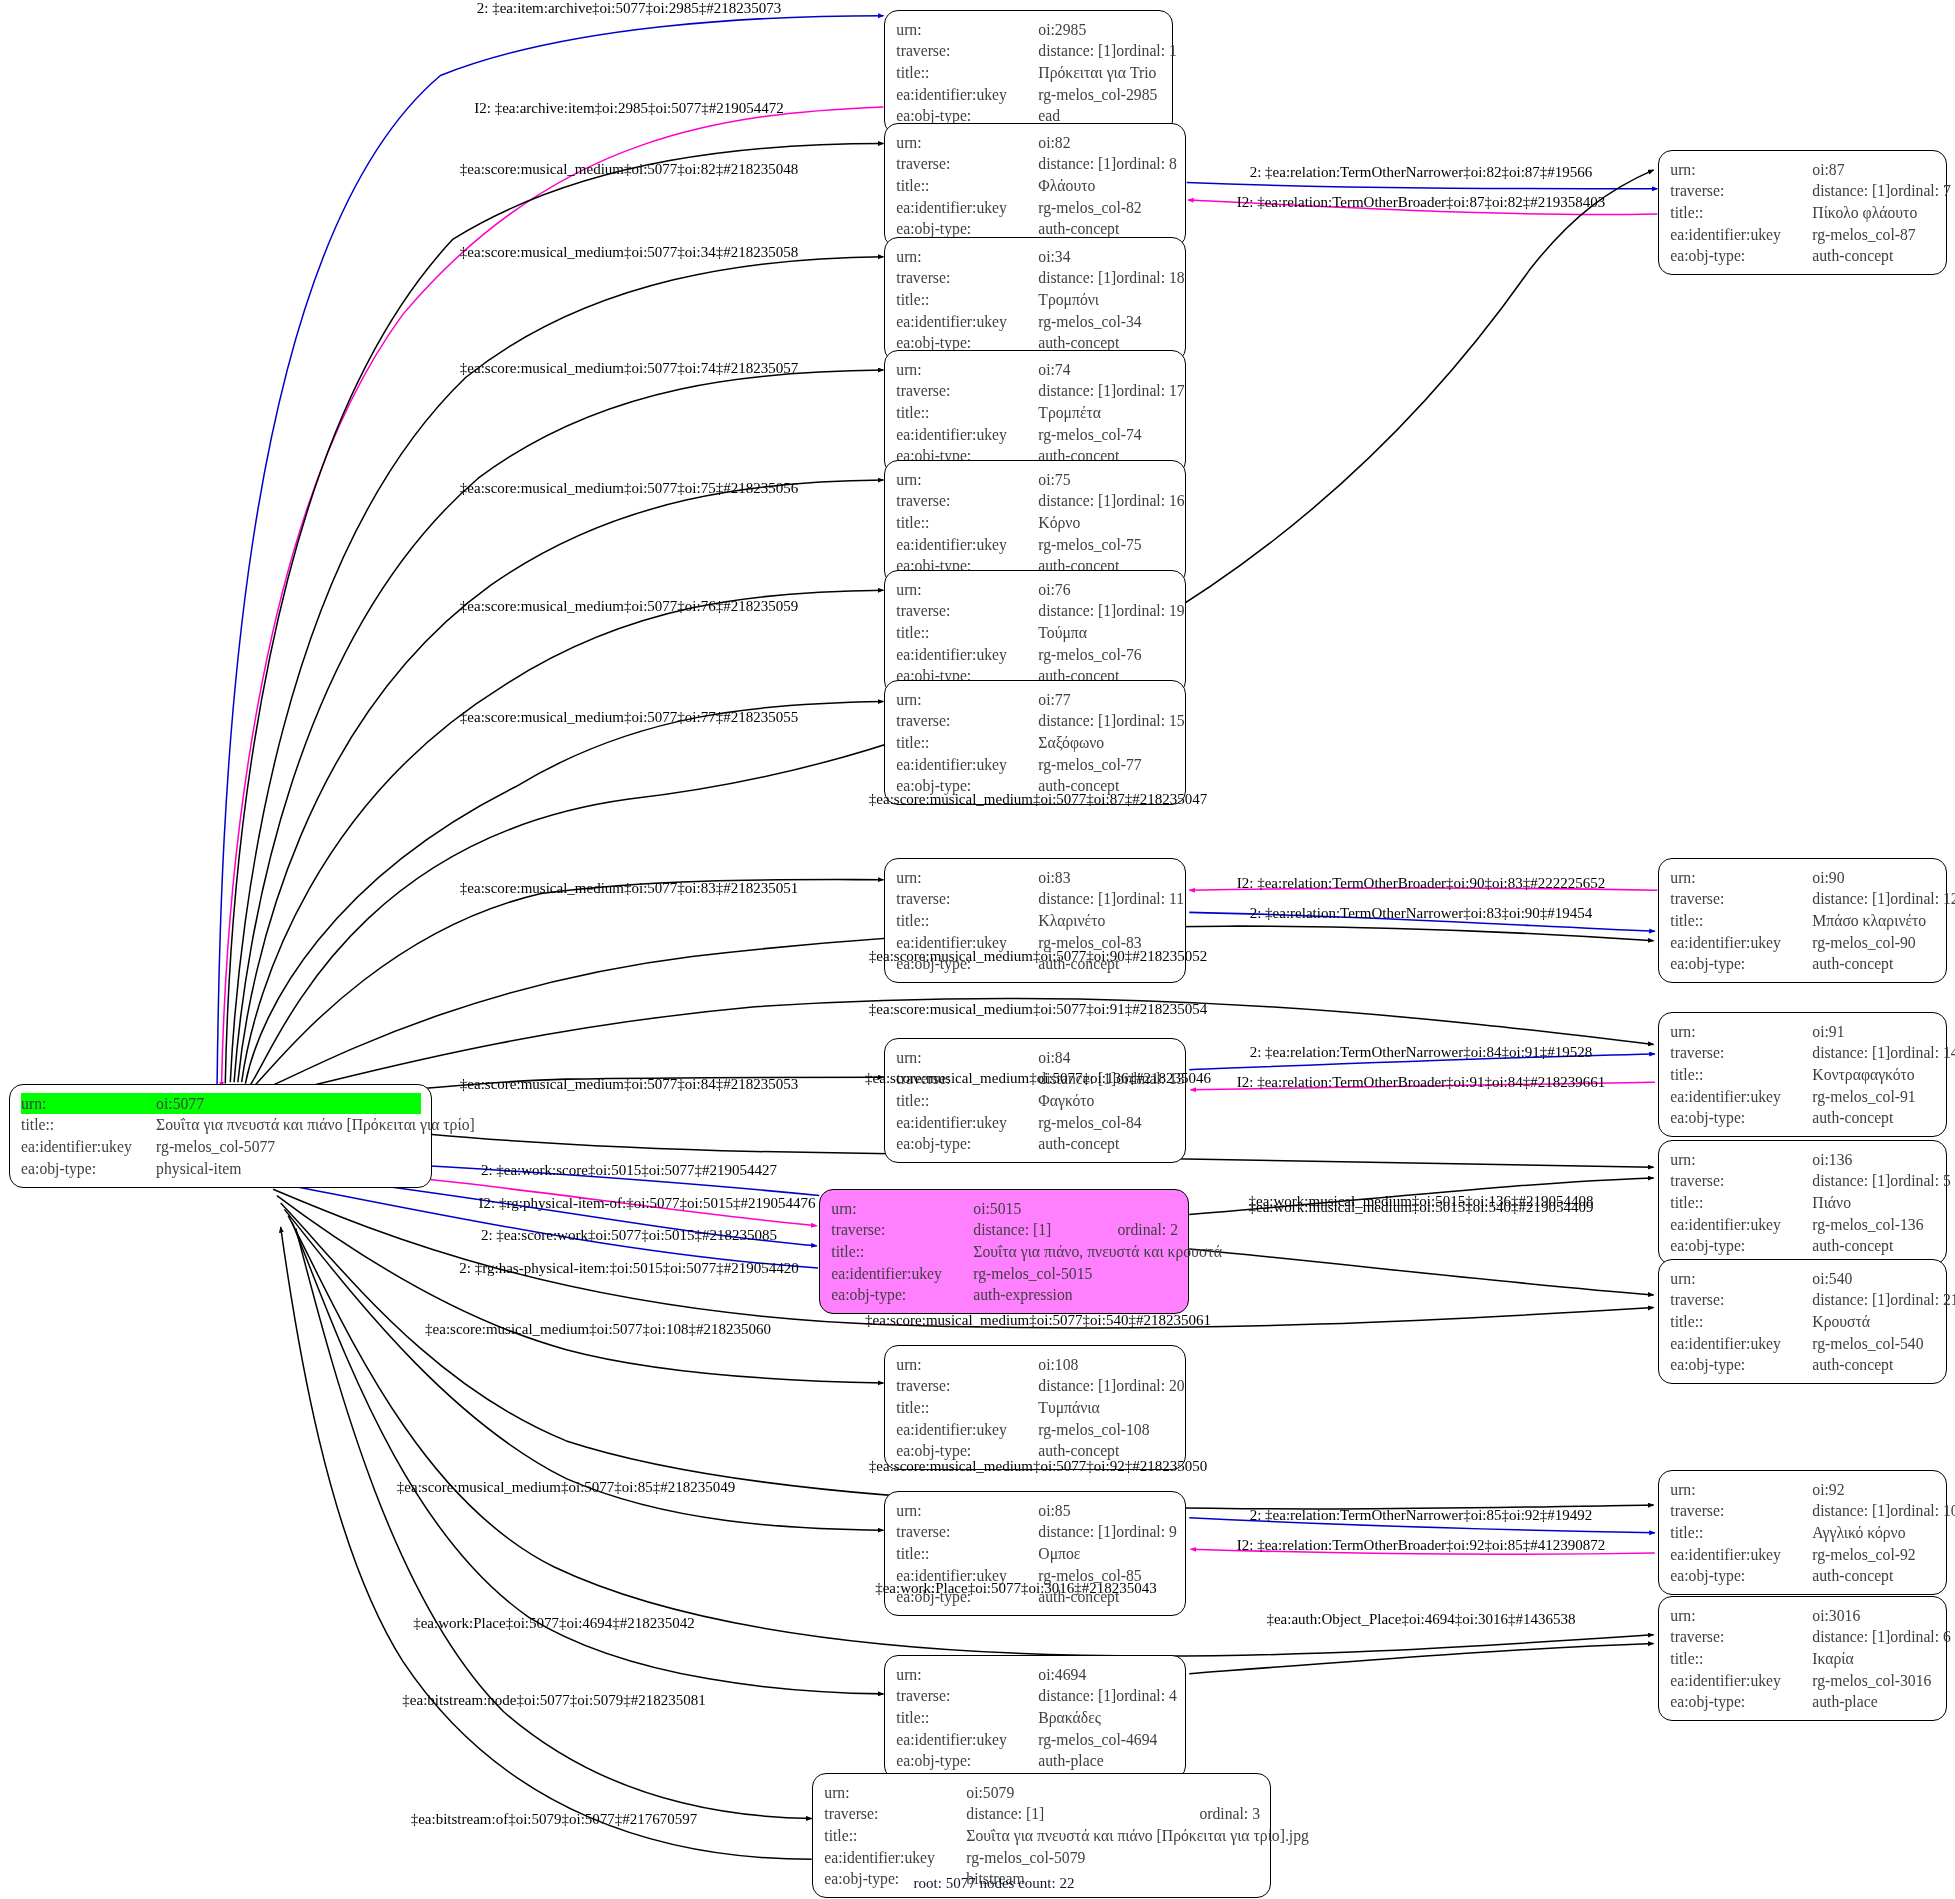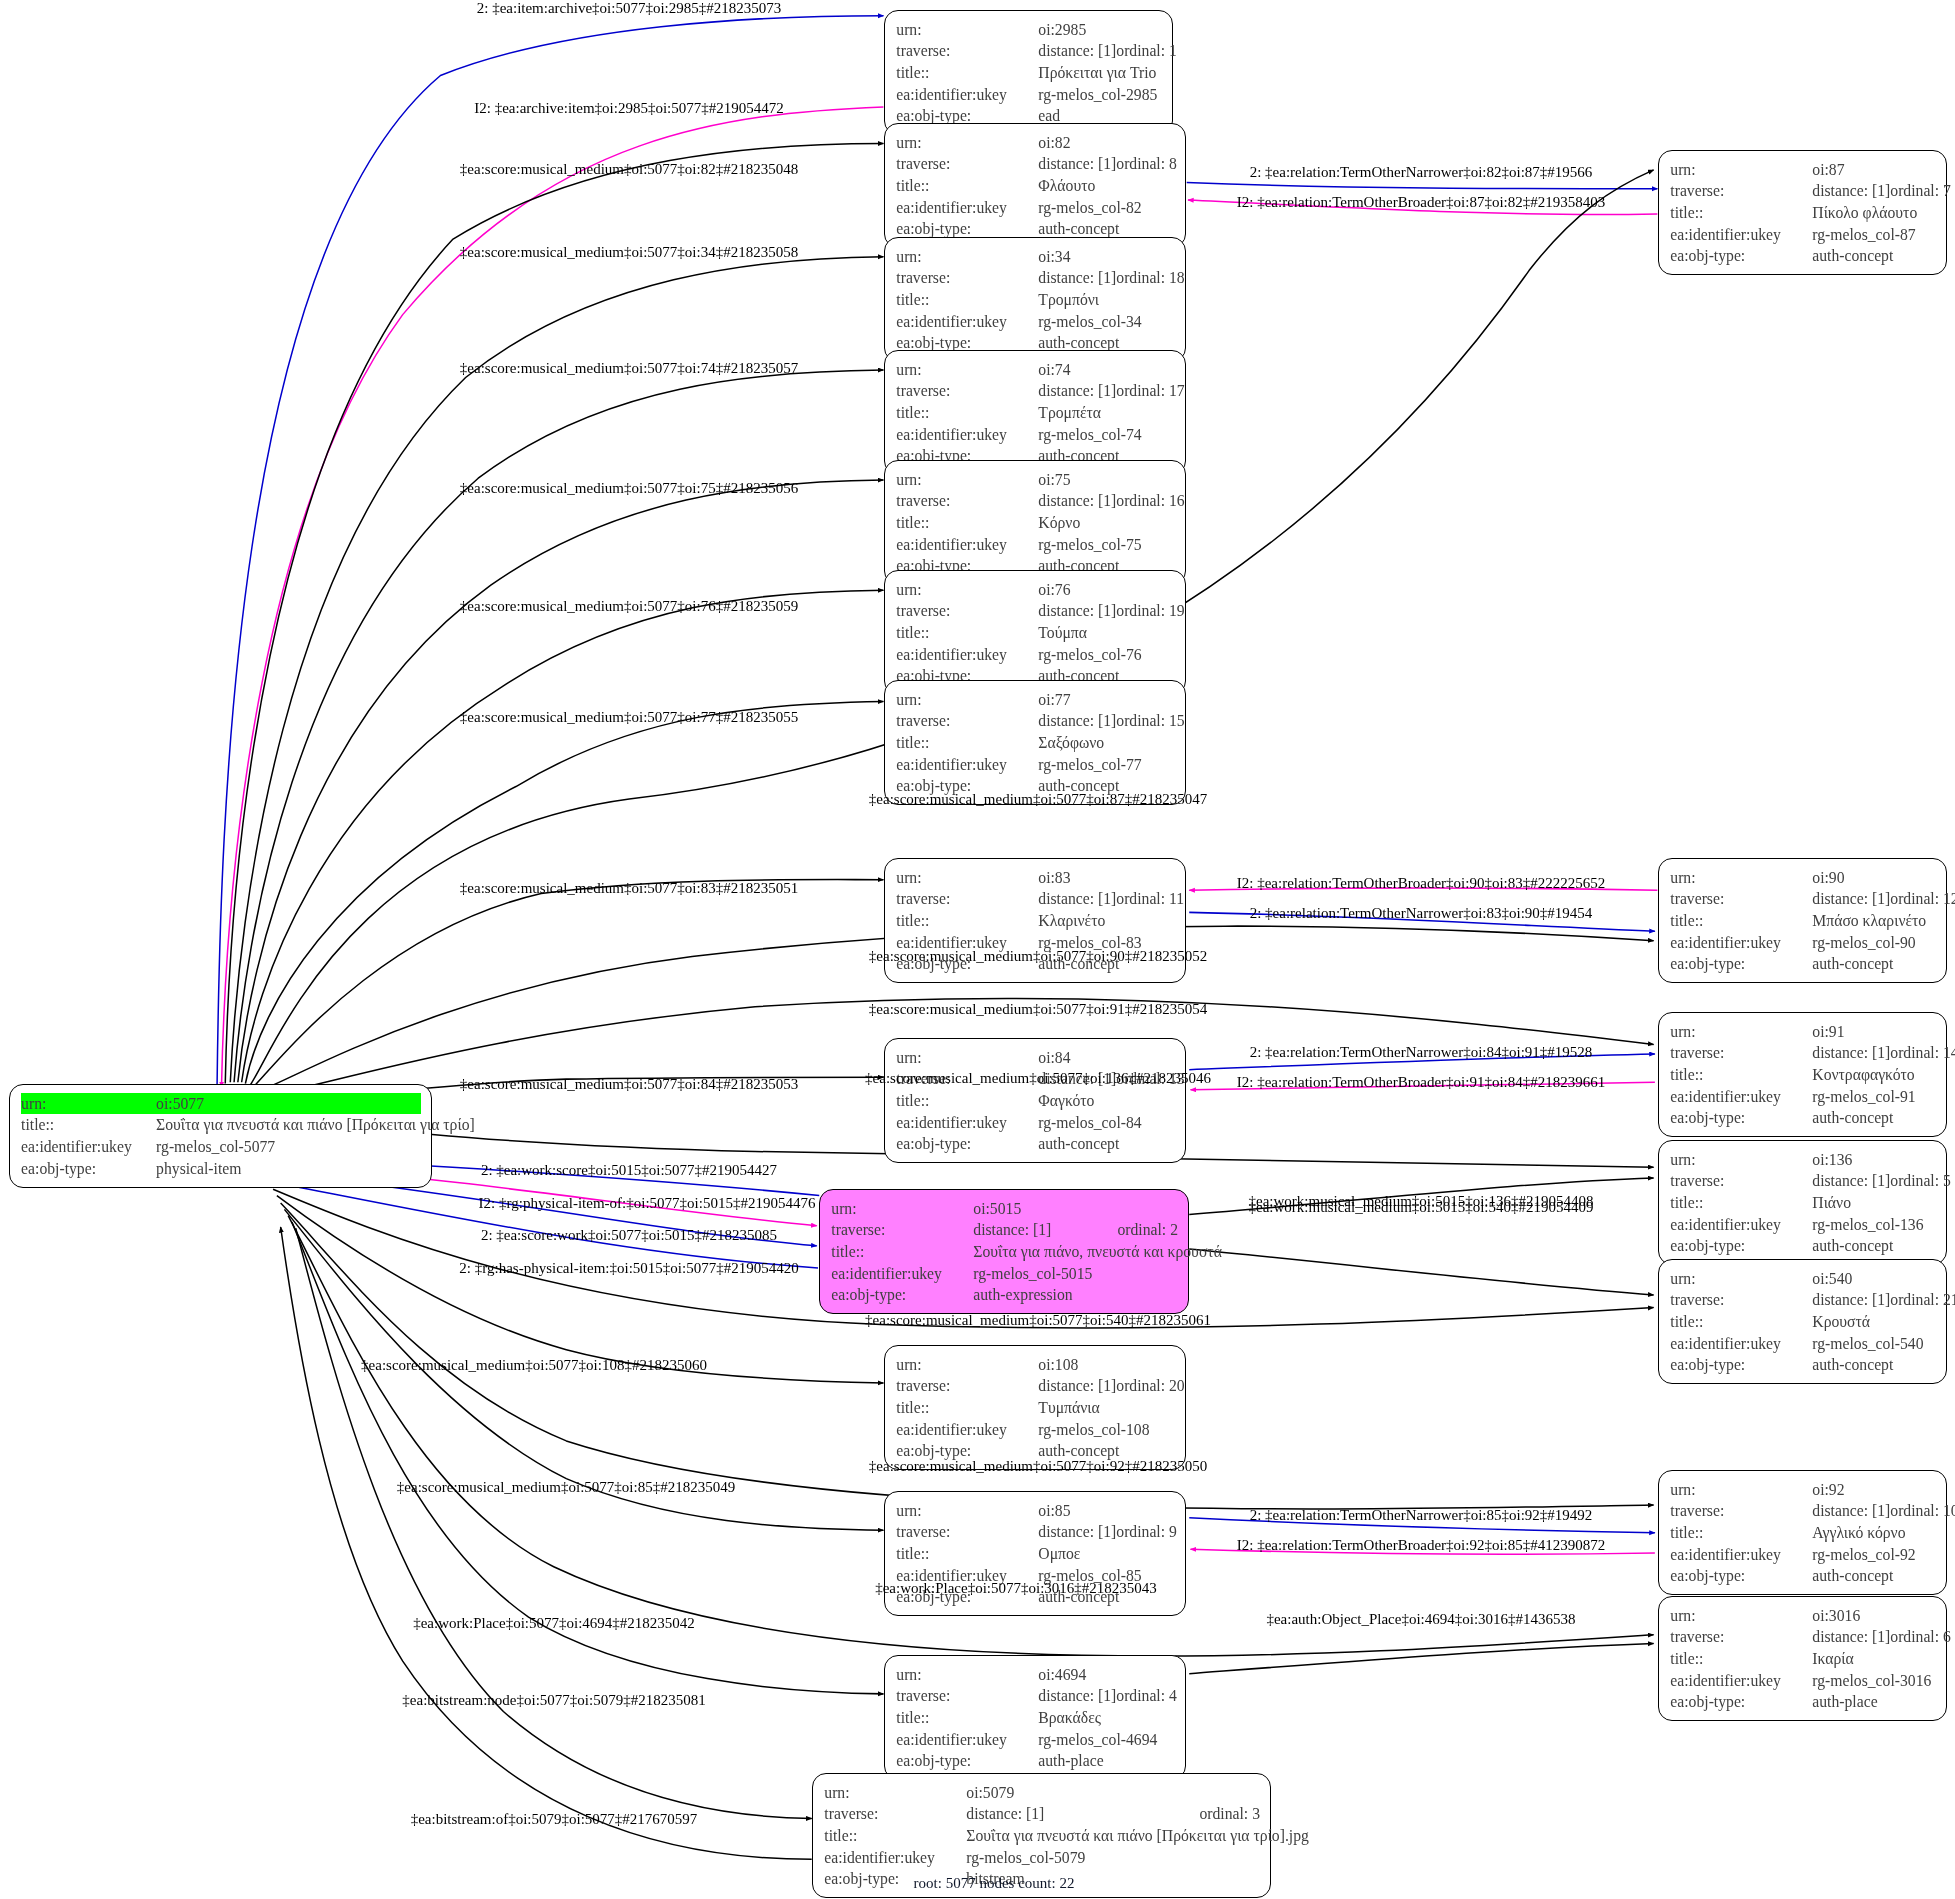--- a/index.html
+++ b/index.html
@@ -710,21 +710,21 @@
   <div class="elabel mid" style="left:1421px; top:1075px;">I2: ‡ea:relation:TermOtherBroader‡oi:91‡oi:84‡#218239661</div>
   <div class="elabel mid" style="left:629px; top:1077px;">‡ea:score:musical_medium‡oi:5077‡oi:84‡#218235053</div>
   <div class="elabel mid" style="left:1038px; top:1071px;">‡ea:score:musical_medium‡oi:5077‡oi:136‡#218235046</div>
   <div class="elabel mid" style="left:629px; top:1163px;">2: ‡ea:work:score‡oi:5015‡oi:5077‡#219054427</div>
   <div class="elabel mid" style="left:629px; top:1196px;margin-left:18px;">I2: ‡rg:physical-item-of:‡oi:5077‡oi:5015‡#219054476</div>
   <div class="elabel mid" style="left:629px; top:1228px;">2: ‡ea:score:work‡oi:5077‡oi:5015‡#218235085</div>
   <div class="elabel mid" style="left:629px; top:1261px;">2: ‡rg:has-physical-item:‡oi:5015‡oi:5077‡#219054420</div>
   <div class="elabel mid" style="left:1421px; top:1194px;">‡ea:work:musical_medium‡oi:5015‡oi:136‡#219054408</div>
   <div class="elabel mid" style="left:1421px; top:1180px;margin-top:20px;">‡ea:work:musical_medium‡oi:5015‡oi:540‡#219054409</div>
   <div class="elabel mid" style="left:1038px; top:1313px;">‡ea:score:musical_medium‡oi:5077‡oi:540‡#218235061</div>
-  <div class="elabel mid" style="left:534px;  top:1322px;margin-top:36px;">‡ea:score:musical_medium‡oi:5077‡oi:108‡#218235060</div>
+  <div class="elabel mid" style="left:598px;  top:1322px;">‡ea:score:musical_medium‡oi:5077‡oi:108‡#218235060</div>
   <div class="elabel mid" style="left:1038px; top:1459px;">‡ea:score:musical_medium‡oi:5077‡oi:92‡#218235050</div>
   <div class="elabel mid" style="left:566px;  top:1480px;">‡ea:score:musical_medium‡oi:5077‡oi:85‡#218235049</div>
   <div class="elabel mid" style="left:1421px; top:1508px;">2: ‡ea:relation:TermOtherNarrower‡oi:85‡oi:92‡#19492</div>
   <div class="elabel mid" style="left:1421px; top:1538px;">I2: ‡ea:relation:TermOtherBroader‡oi:92‡oi:85‡#412390872</div>
   <div class="elabel mid" style="left:1016px; top:1581px;">‡ea:work:Place‡oi:5077‡oi:3016‡#218235043</div>
   <div class="elabel mid" style="left:554px;  top:1616px;">‡ea:work:Place‡oi:5077‡oi:4694‡#218235042</div>
   <div class="elabel mid" style="left:1421px; top:1612px;">‡ea:auth:Object_Place‡oi:4694‡oi:3016‡#1436538</div>
   <div class="elabel mid" style="left:554px;  top:1693px;">‡ea:bitstream:node‡oi:5077‡oi:5079‡#218235081</div>
   <div class="elabel mid" style="left:554px;  top:1812px;">‡ea:bitstream:of‡oi:5079‡oi:5077‡#217670597</div>
 

